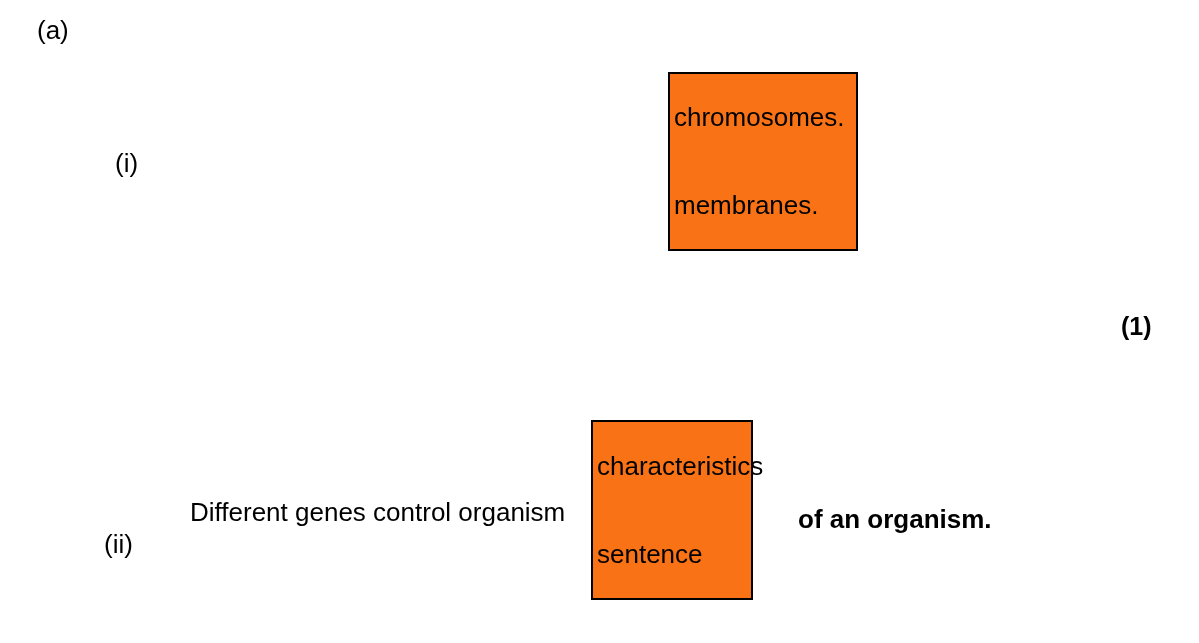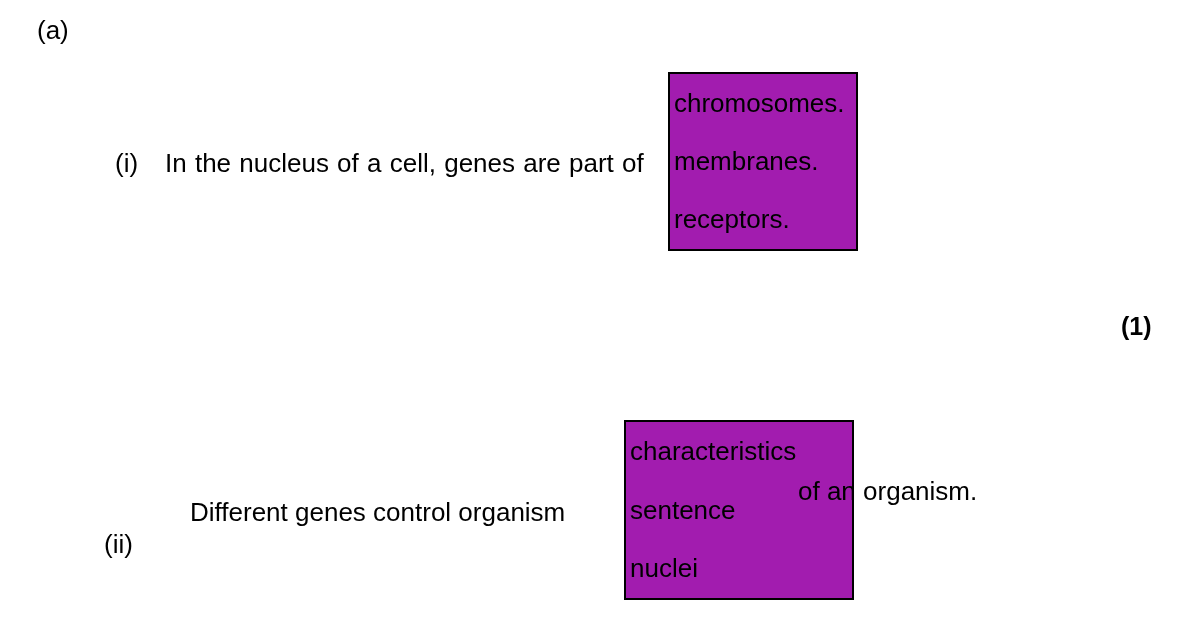--- a/index.html
+++ b/index.html
@@ -28,52 +28,49 @@
   .marks {
     font-weight: bold;
     font-size: 25px;
   }
   .options-box {
     position: absolute;
     border: 2px solid #000000;
     box-sizing: border-box;
     display: flex;
     flex-direction: column;
-    background: #a21caf;
+    background: #f97316;
   }
   .option {
     flex: 1;
     display: flex;
     align-items: center;
     padding-left: 4px;
     white-space: nowrap;
   }
 </style>
 </head>
 <body>
 
 <div class="page">
 
   <span class="t" style="left:37px; top:15px;">(a)</span>
 
   <span class="t" style="left:115px; top:148px;">(i)</span>
-  <span class="t spaced" style="left:165px; top:148px;">In the nucleus of a cell, genes are part of</span>
 
   <div class="options-box" style="left:668px; top:72px; width:190px; height:179px;">
     <div class="option">chromosomes.</div>
     <div class="option">membranes.</div>
-    <div class="option">receptors.</div>
   </div>
 
   <span class="t marks" style="left:1121px; top:311px;">(1)</span>
 
   <span class="t" style="left:104px; top:497px;margin-top:32px;">(ii)</span>
   <span class="t" style="left:190px; top:497px;">Different genes control organism</span>
 
-  <div class="options-box" style="left:591px; top:420px; width:230px; height:180px;margin-left:33px;">
+  <div class="options-box" style="left:591px; top:420px; width:162px; height:180px;">
     <div class="option">characteristics</div>
     <div class="option">sentence</div>
-    <div class="option">nuclei</div>
   </div>
 
-  <span class="t" style="left:798px; top:476px;">of an organism.</span>
+  <span class="t" style="left:798px; top:504px;font-weight:bold;">of an organism.</span>
 
 </div>
 
 </body></html>

